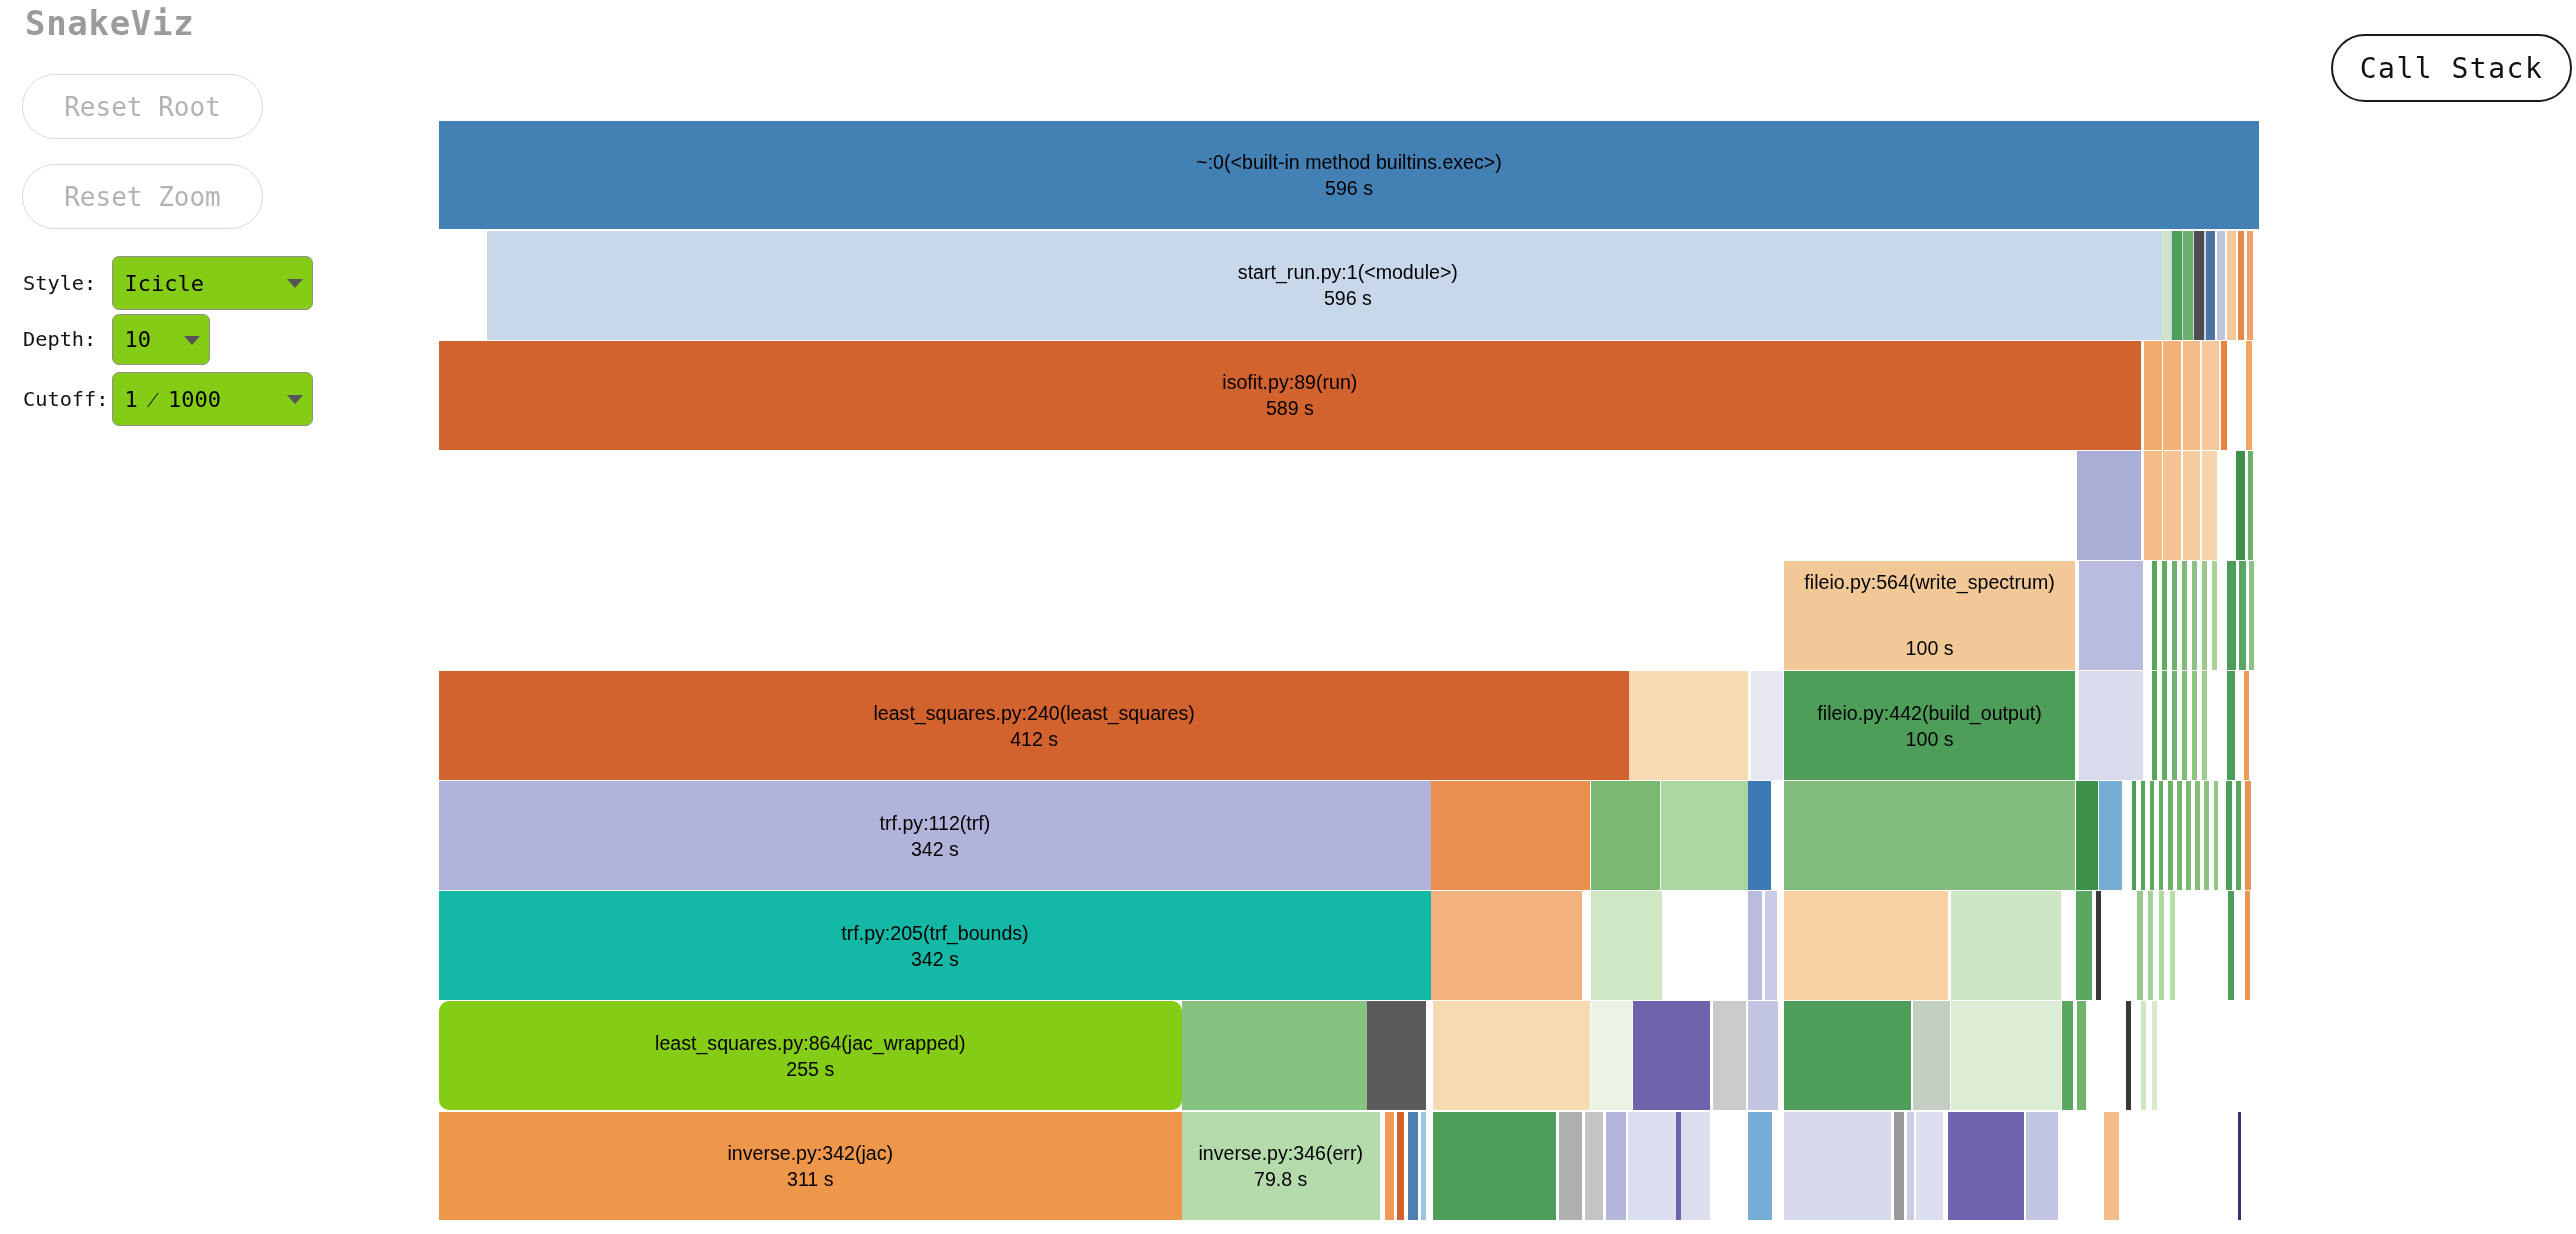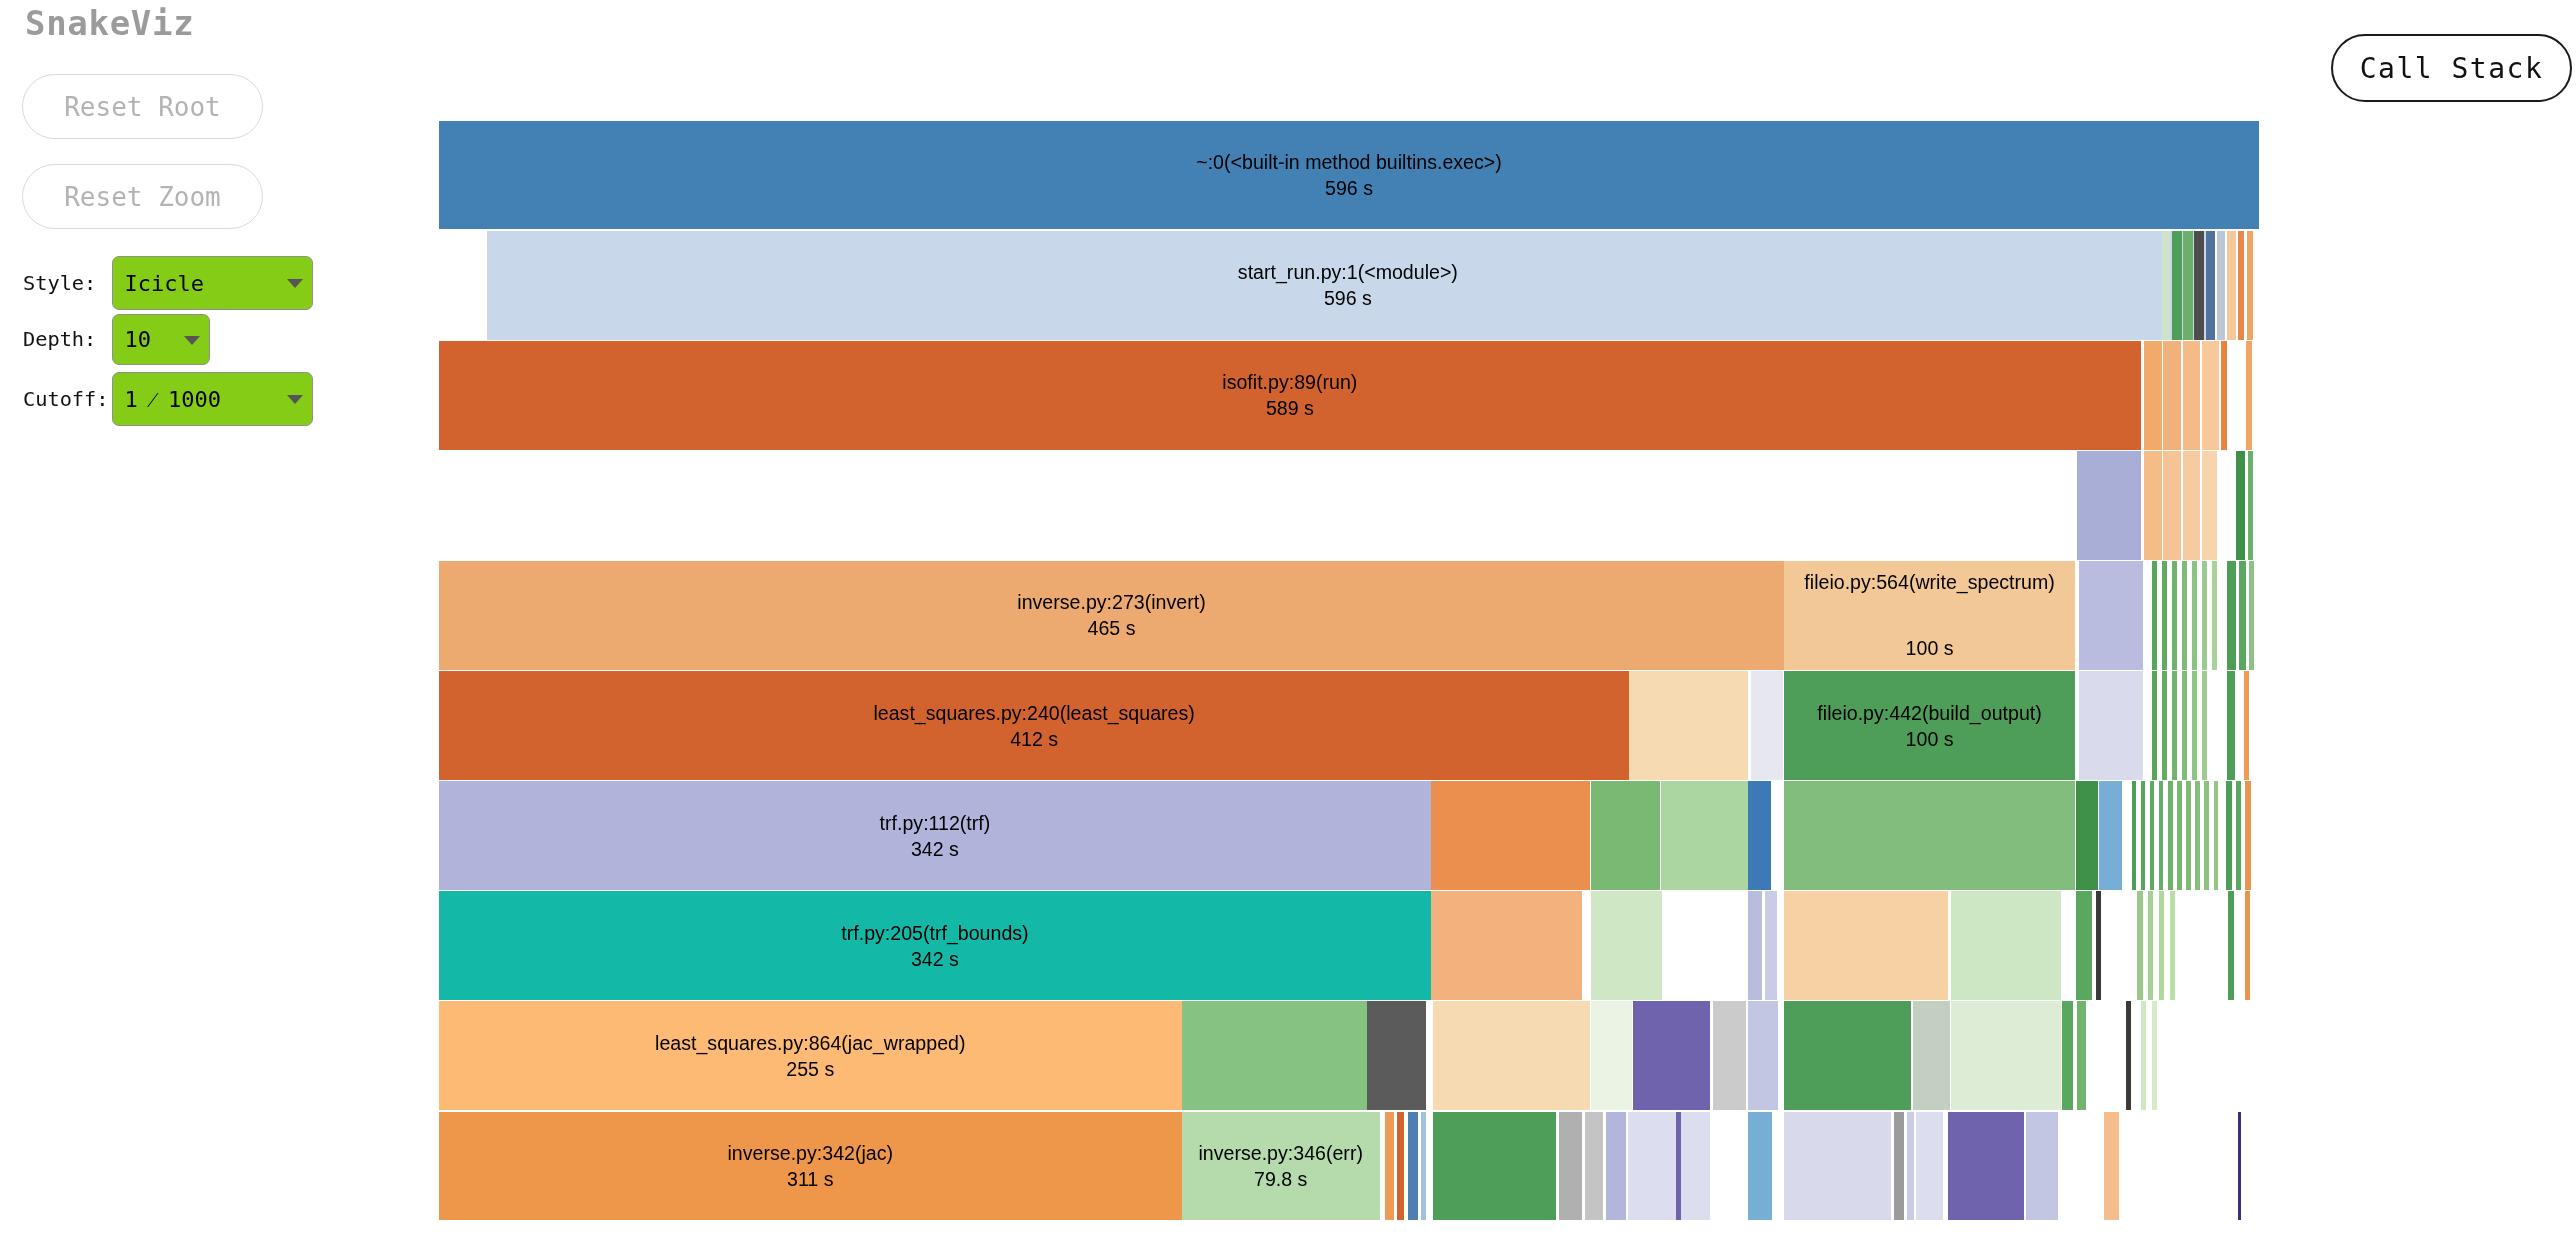--- a/index.html
+++ b/index.html
@@ -116,24 +116,20 @@
     <div class="chart-row">
       <div class="seg" style="left: 90%; width: 3.5%; background: rgb(169, 174, 214);"></div>
       <div class="seg" style="left: 93.7%; width: 0.95%; background: rgb(244, 188, 134);"></div>
       <div class="seg" style="left: 94.75%; width: 0.95%; background: rgb(245, 195, 148);"></div>
       <div class="seg" style="left: 95.8%; width: 0.95%; background: rgb(246, 203, 160);"></div>
       <div class="seg" style="left: 96.85%; width: 0.85%; background: rgb(248, 212, 174);"></div>
       <div class="seg" style="left: 98.75%; width: 0.5%; background: rgb(63, 144, 73);"></div>
       <div class="seg" style="left: 99.4%; width: 0.25%; background: rgb(106, 176, 106);"></div>
     </div>
     <div class="chart-row">
-      <div class="seg" style="left: 0%; width: 73.9%; background: rgb(237, 170, 112);">
-        <div class="seg-name">inverse.py:273(invert)</div>
-        <div class="seg-time">465 s</div>
-      </div>
       <div class="seg" style="left: 73.9%; width: 16%; background: rgb(242, 200, 151); gap: 40px;">
         <div class="seg-name">fileio.py:564(write_spectrum)</div>
         <div class="seg-time">100 s</div>
       </div>
       <div class="seg" style="left: 90.1%; width: 3.55%; background: rgb(185, 188, 222);"></div>
       <div class="seg" style="left: 94.1%; width: 0.3%; background: rgb(86, 166, 92);"></div>
       <div class="seg" style="left: 94.65%; width: 0.3%; background: rgb(98, 170, 98);"></div>
       <div class="seg" style="left: 95.2%; width: 0.3%; background: rgb(112, 178, 109);"></div>
       <div class="seg" style="left: 95.75%; width: 0.3%; background: rgb(126, 186, 120);"></div>
       <div class="seg" style="left: 96.3%; width: 0.3%; background: rgb(140, 194, 131);"></div>
@@ -204,21 +200,21 @@
       <div class="seg" style="left: 89.95%; width: 0.9%; background: rgb(90, 168, 95);"></div>
       <div class="seg" style="left: 91.05%; width: 0.25%; background: rgb(58, 58, 58);"></div>
       <div class="seg" style="left: 93.3%; width: 0.3%; background: rgb(154, 200, 139);"></div>
       <div class="seg" style="left: 93.9%; width: 0.3%; background: rgb(164, 208, 148);"></div>
       <div class="seg" style="left: 94.5%; width: 0.3%; background: rgb(174, 216, 157);"></div>
       <div class="seg" style="left: 95.1%; width: 0.3%; background: rgb(184, 224, 166);"></div>
       <div class="seg" style="left: 98.3%; width: 0.3%; background: rgb(78, 157, 88);"></div>
       <div class="seg" style="left: 99.25%; width: 0.25%; background: rgb(232, 149, 79);"></div>
     </div>
     <div class="chart-row">
-      <div class="seg" style="left: 0%; width: 40.8%; background: #fdba74;">
+      <div class="seg" style="left: 0%; width: 40.8%; background: #84cc16; border-radius: 10px;">
         <div class="seg-name">least_squares.py:864(jac_wrapped)</div>
         <div class="seg-time">255 s</div>
       </div>
       <div class="seg" style="left: 40.8%; width: 10.2%; background: rgb(134, 194, 129);"></div>
       <div class="seg" style="left: 51%; width: 3.25%; background: rgb(91, 91, 91);"></div>
       <div class="seg" style="left: 54.6%; width: 8.65%; background: rgb(246, 218, 178);"></div>
       <div class="seg" style="left: 63.3%; width: 2.25%; background: rgb(234, 243, 228);"></div>
       <div class="seg" style="left: 65.6%; width: 4.25%; background: rgb(111, 99, 174);"></div>
       <div class="seg" style="left: 70%; width: 1.8%; background: rgb(203, 203, 203);"></div>
       <div class="seg" style="left: 71.95%; width: 1.6%; background: rgb(195, 198, 226);"></div>

